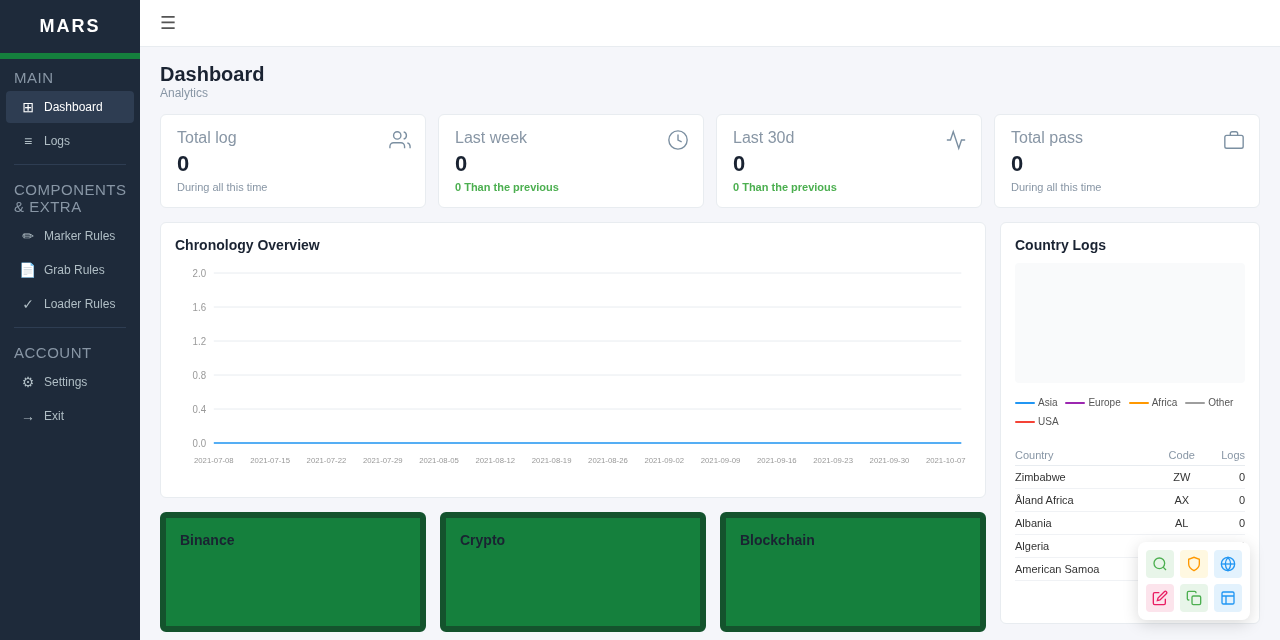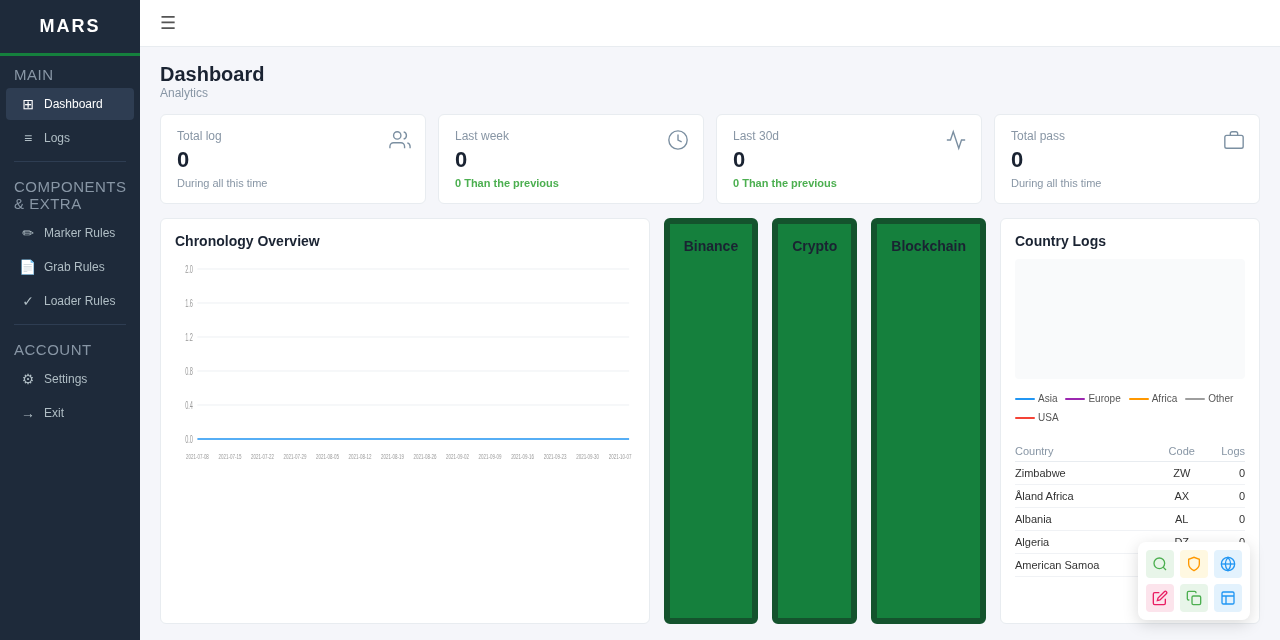--- a/index.html
+++ b/index.html
@@ -1,48 +1,48 @@
 <!DOCTYPE html>
 <html><head>
   <meta charset="utf-8">
   <style>
     * { box-sizing: border-box; margin: 0; padding: 0; }
     body { font-family: -apple-system, BlinkMacSystemFont, 'Segoe UI', sans-serif; background: #f5f6fa; display: flex; height: 640px; overflow: hidden; font-size: 13px; }
 
     
     .sidebar { width: 140px; background: #1e2a3a; color: #fff; display: flex; flex-direction: column; flex-shrink: 0; }
-    .sidebar-logo { padding: 16px; text-align: center; font-size: 18px; font-weight: bold; letter-spacing: 2px; border-bottom: 3px solid #15803d; }
+    .sidebar-logo { padding: 16px; text-align: center; font-size: 18px; font-weight: bold; letter-spacing: 2px; border-bottom: 6px solid #15803d; }
     .sidebar-section-label { padding: 10px 14px 4px; font-size: 15px; color: #8896a5; text-transform: uppercase; letter-spacing: 0.5px; }
     .sidebar-item { display: flex; align-items: center; gap: 8px; padding: 8px 14px; cursor: pointer; font-size: 12px; color: #b0bec5; border-radius: 4px; margin: 1px 6px; }
     .sidebar-item.active { background: #2e3d52; color: #fff; }
     .sidebar-item .icon { width: 16px; height: 16px; display: flex; align-items: center; justify-content: center; font-size: 14px; }
     .sidebar-divider { border: none; border-top: 1px solid #2e3d52; margin: 6px 14px; }
 
     
     .main { flex: 1; display: flex; flex-direction: column; overflow: hidden; }
     .topbar { padding: 12px 20px; background: #fff; border-bottom: 1px solid #e8ecf0; display: flex; align-items: center; }
     .hamburger { font-size: 18px; cursor: pointer; color: #555; }
     .content { flex: 1; overflow-y: auto; padding: 16px 20px; display: flex; flex-direction: column; gap: 14px; }
 
     
     .page-header .page-title { font-size: 20px; font-weight: 600; color: #1a2332; }
     .page-header .page-subtitle { font-size: 12px; color: #8896a5; }
 
     
     .stats-row { display: flex; gap: 12px; }
     .stat-card { background: #fff; border-radius: 6px; padding: 14px 16px; flex: 1; border: 1px solid #e8ecf0; display: flex; flex-direction: column; gap: 4px; position: relative; }
-    .stat-card .stat-label { font-size: 12px; color: #8896a5; }
+    .stat-card .stat-label { font-size: 16px; color: #8896a5; }
     .stat-card .stat-value { font-size: 22px; font-weight: 600; color: #1a2332; }
     .stat-card .stat-sub { font-size: 11px; color: #8896a5; }
     .stat-card .stat-sub.positive { color: #4caf50; font-weight: bold; }
     .stat-card .stat-icon { position: absolute; top: 14px; right: 14px; color: #7b8fa1; font-size: 18px; }
 
     
     .two-col { display: flex; gap: 14px; flex: 1; min-height: 0; }
-    .left-col { flex: 1; display: flex; gap: 14px; }
+    .left-col { flex: 1; display: flex; flex-direction: column; gap: 14px; }
     .right-col { width: 260px; background: #fff; border-radius: 6px; border: 1px solid #e8ecf0; padding: 14px; display: flex; flex-direction: column; gap: 10px; }
 
     
     .chart-card { background: #fff; border-radius: 6px; border: 1px solid #e8ecf0; padding: 14px; }
     .chart-card .chart-title { font-size: 14px; font-weight: 600; color: #1a2332; margin-bottom: 10px; }
 
     
     .chart-container { width: 100%; height: 220px; }
 
     

